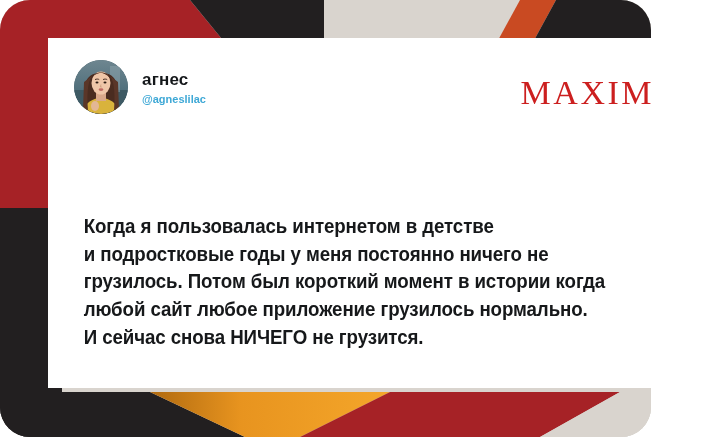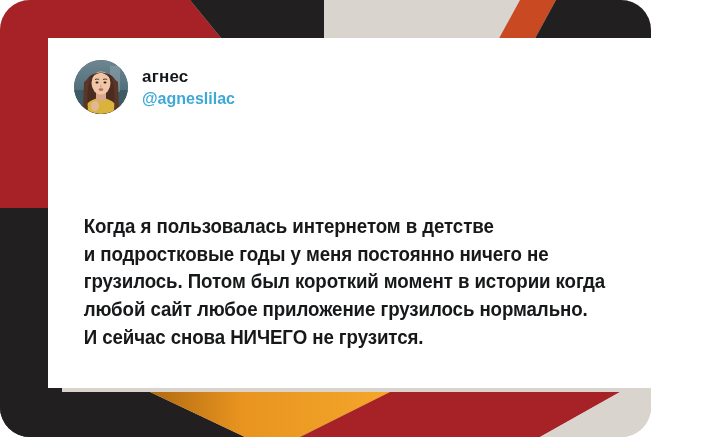--- a/index.html
+++ b/index.html
@@ -72,21 +72,21 @@
     padding-top: 2px;
   }
   .display-name {
     font-size: 17px;
     font-weight: bold;
     color: #14171a;
     letter-spacing: 0.2px;
     line-height: 1.1;
   }
   .handle {
-    font-size: 16px;
+    font-size: 11px;
     font-weight: bold;
     color: #3ea8d6;
     line-height: 1.1;
   }
 
   .brand-logo {
     font-family: "Liberation Serif", serif;
     font-size: 34px;
     font-weight: normal;
     color: #CC1F1F;
@@ -194,20 +194,21 @@
             </g>
           </svg>
         </div>
 
         <div class="author-text">
           <div class="display-name">агнес</div>
           <div class="handle">@agneslilac</div>
         </div>
       </div>
 
+      <div class="brand-logo">MAXIM</div>
     </div>
 
     <div class="tweet-body">
       <div class="tweet-line">Когда я пользовалась интернетом в детстве</div>
       <div class="tweet-line">и подростковые годы у меня постоянно ничего не</div>
       <div class="tweet-line">грузилось. Потом был короткий момент в истории когда</div>
       <div class="tweet-line">любой сайт любое приложение грузилось нормально.</div>
       <div class="tweet-line">И сейчас снова НИЧЕГО не грузится.</div>
     </div>
 

